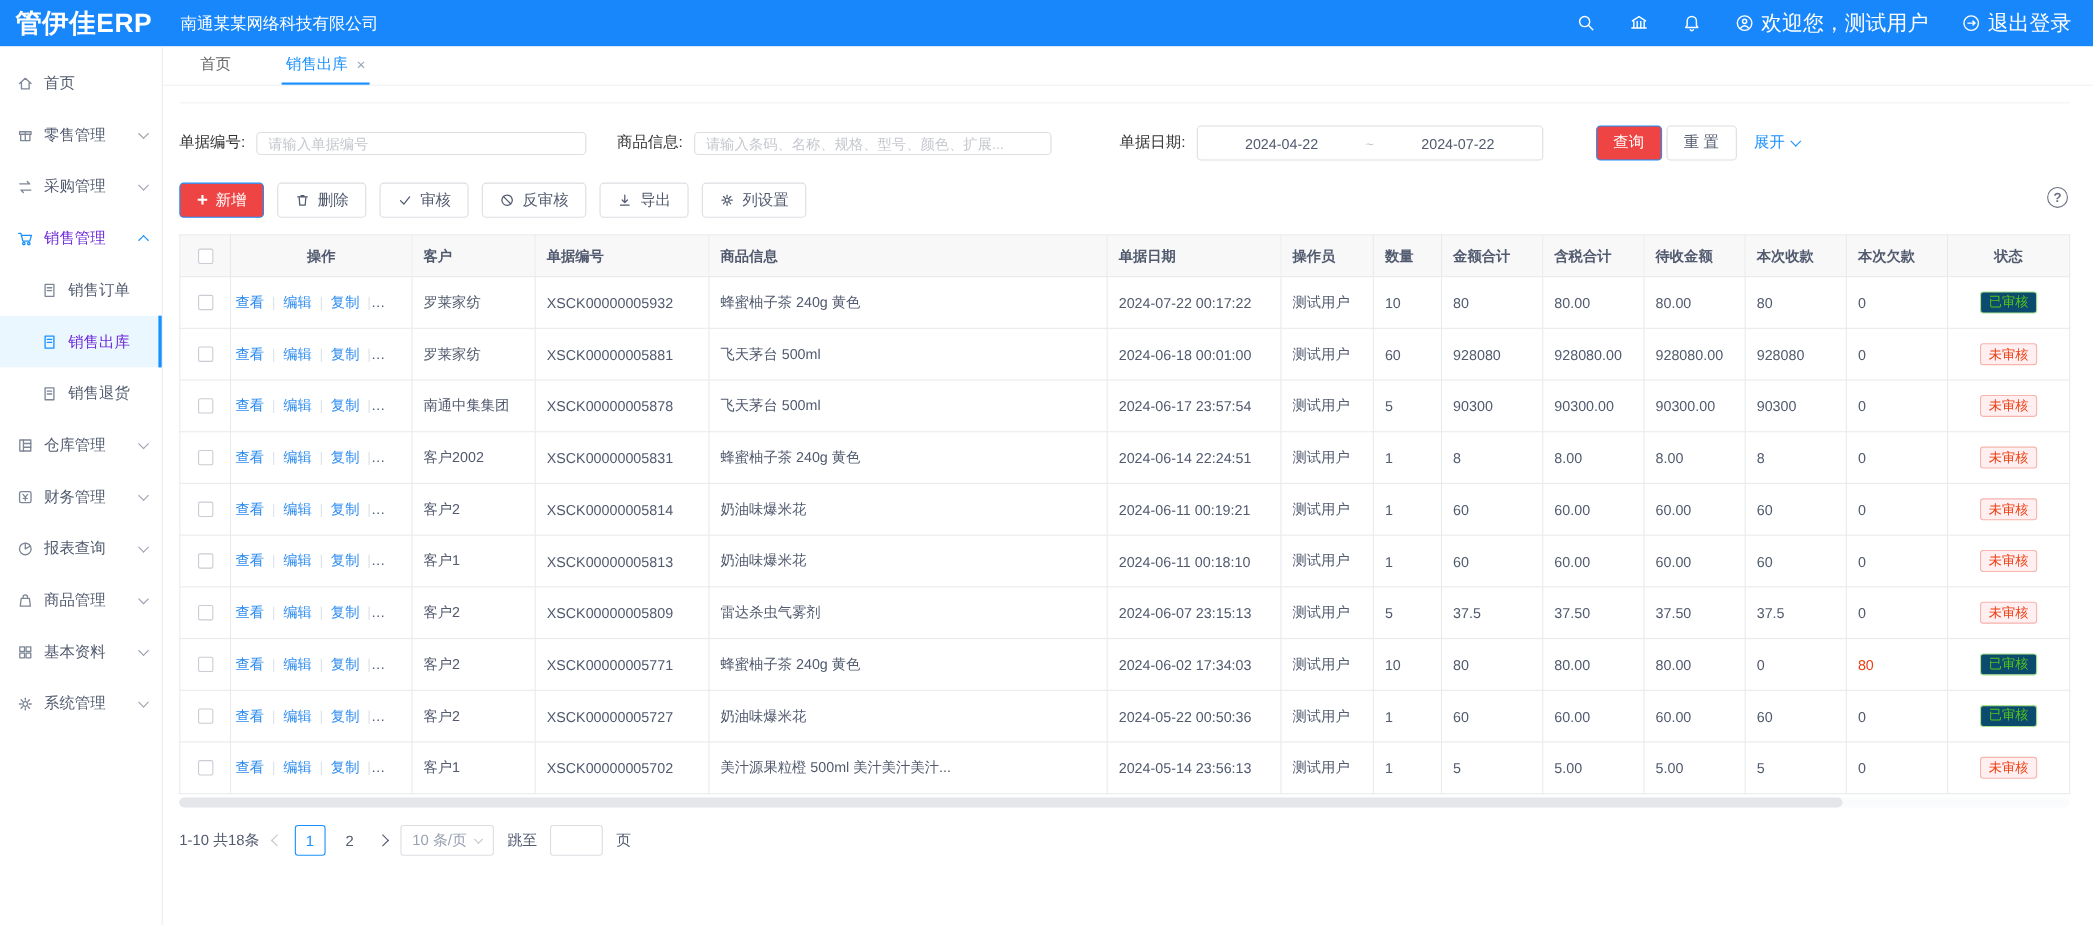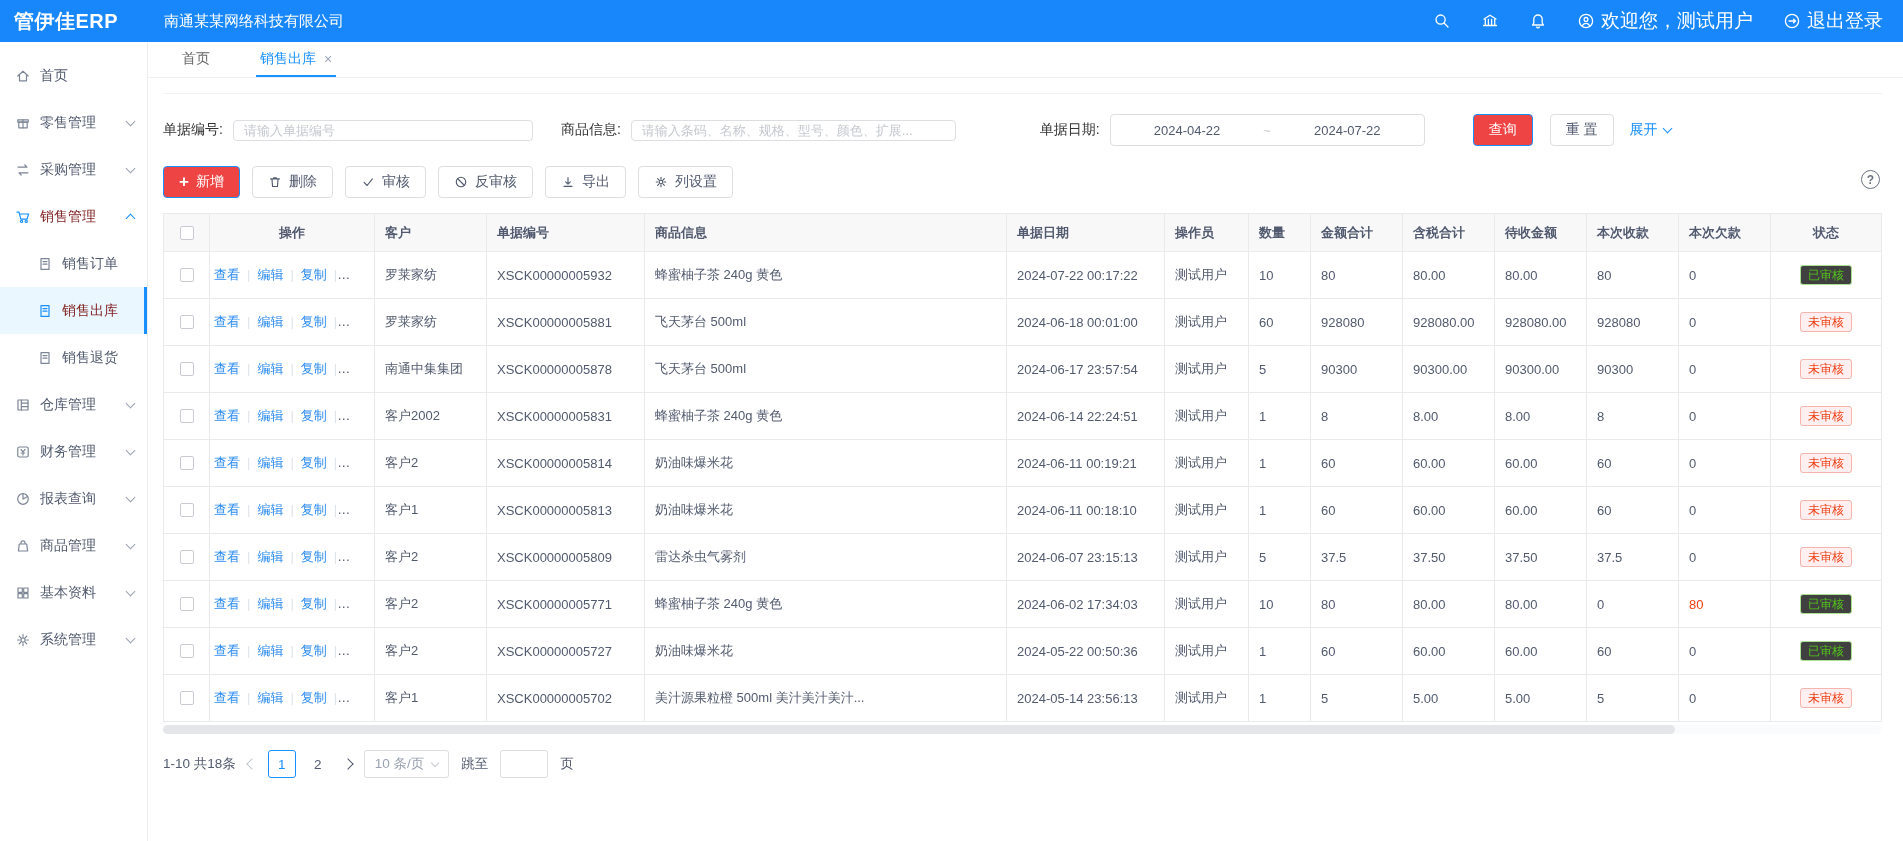--- a/index.html
+++ b/index.html
@@ -1,35 +1,35 @@
 <!DOCTYPE html>
 <html><head>
 <meta charset="utf-8">
 <style>
   * { box-sizing: border-box; margin: 0; padding: 0; }
   html,body { width:1903px; height:841px; overflow:hidden; background:#fff;
     font-family:"Liberation Sans","DejaVu Sans",sans-serif; }
 
   
   .topbar { height:42px; background:#1787fb; display:flex; align-items:center; color:#fff; }
-  .logo { width:148px; padding-left:14px; font-size:20px; font-weight:bold; letter-spacing:.5px; }
+  .logo { width:148px; padding-left:14px; font-size:24px; font-weight:bold; letter-spacing:.5px; }
   .company { font-size:15px; margin-left:16px; }
   .topbar-right { margin-left:auto; display:flex; align-items:center; gap:30px; padding-right:20px; font-size:19px; }
   .top-group { display:flex; align-items:center; gap:6px; cursor:pointer; }
   .ticon { width:18px; height:18px; display:inline-block; }
   .ticon svg { width:18px; height:18px; stroke:#fff; fill:none; stroke-width:1.3; stroke-linecap:round; stroke-linejoin:round; }
 
   
   .shell { display:flex; height:799px; }
   .sidebar { width:148px; border-right:1px solid #ececec; padding-top:10px; flex:none; }
   .side-item { height:47px; display:flex; align-items:center; gap:9px; padding-left:15px; font-size:14px; color:#515a6e; cursor:pointer; position:relative; }
   .side-item.sub { padding-left:37px; }
   .side-item .sicon { width:16px; height:16px; flex:none; }
   .side-item .sicon svg { width:16px; height:16px; stroke:#7d8696; fill:none; stroke-width:1.2; stroke-linecap:round; stroke-linejoin:round; }
-  .side-item.active, .side-item.selected { color:#7f1d1d; }
+  .side-item.active, .side-item.selected { color:#6d28d9; }
   .side-item.active .sicon svg, .side-item.selected .sicon svg { stroke:#1890ff; }
   .side-item.selected { background:#ebf7ff; border-right:3px solid #1890ff; }
   .chev { position:absolute; right:13px; width:7px; height:7px; border-right:1.4px solid #9aa2b1; border-bottom:1.4px solid #9aa2b1; transform:rotate(45deg); top:19px; }
   .chev.up { transform:rotate(-135deg); top:22px; }
   .side-item.active .chev { border-color:#1890ff; }
 
   main { flex:1; position:relative; }
 
   
   .tabbar { height:36px; border-bottom:1px solid #eef0f3; display:flex; align-items:stretch; padding-left:30px; gap:42px; }
@@ -59,21 +59,21 @@
   .table-wrap { margin:15px 22px 0 15px; }
   table { border-collapse:collapse; table-layout:fixed; width:1718px; }
   th, td { border:1px solid #e8eaec; font-size:13px; overflow:hidden; white-space:nowrap; text-overflow:ellipsis; }
   thead th { background:#f8f8f9; height:38px; color:#515a6e; font-weight:bold; text-align:left; padding:0 10px; }
   thead th.c, td.c { text-align:center; padding:0 4px; }
   tbody td { height:47px; color:#515a6e; padding:0 10px; background:#fff; }
   .cbx { width:14px; height:14px; border:1px solid #c9ccd4; border-radius:2px; background:#fff; margin:0 auto; cursor:pointer; }
   .ops a { color:#2d8cf0; text-decoration:none; cursor:pointer; }
   .ops .sep { color:#dfe4ea; margin:0 7px; }
   .badge { display:inline-block; padding:3px 7px; border-radius:3px; font-size:12px; line-height:1; }
-  .badge.approved { color:#52c41a; background:#404040; border:1px solid #a9e18f; }
+  .badge.approved { color:#52c41a; background:#0c4a6e; border:1px solid #a9e18f;font-family:Liberation Mono, monospace; }
   .badge.unapproved { color:#ed4014; background:#ffeff0; border:1px solid #f5b4ac; }
   td .red { color:#ed4014; }
 
   .hscroll { width:1718px; height:9px; background:#fafbfc; margin-top:3px; border-radius:5px; }
   .hthumb { width:88%; height:9px; background:#e4e6ea; border-radius:5px; }
 
   
   .pagination { margin:16px 22px 0 15px; display:flex; align-items:center; gap:12px; font-size:13.5px; color:#515a6e; }
   .pg-arrow { width:8px; height:8px; border-right:1.5px solid #515a6e; border-bottom:1.5px solid #515a6e; cursor:pointer; }
   .pg-arrow.prev { transform:rotate(135deg); border-color:#c5c8ce; }
@@ -245,30 +245,30 @@
         <span>销售出库</span>
         <span class="close">×</span>
       </div>
     </div>
 
     <div class="filter-sec">
       <span class="flabel">单据编号:</span>
       <input class="f-input" style="width: 300px; margin-left: 10px;" placeholder="请输入单据编号">
       <span class="flabel" style="margin-left:28px;">商品信息:</span>
       <input class="f-input" style="width: 325px; margin-left: 10px;" placeholder="请输入条码、名称、规格、型号、颜色、扩展...">
-      <span class="flabel" style="margin-left:84px;">单据日期:</span>
+      <span class="flabel" style="margin-left:62px;">单据日期:</span>
       <div class="datebox">
         <span>2024-04-22</span>
         <span style="color:#c5c8ce;">~</span>
         <span>2024-07-22</span>
       </div>
       <button class="btn primary" style="margin-left:48px;">
         <span>查询</span>
       </button>
-      <button class="btn" style="margin-left:17px;">
+      <button class="btn" style="margin-left:4px;">
         <span>重 置</span>
       </button>
       <span class="linkish" style="margin-left:16px;">
         <span>展开</span>
         <span class="chev2"></span>
       </span>
     </div>
 
     <div class="toolbar" id="toolbar">
         <button class="btn primary">

